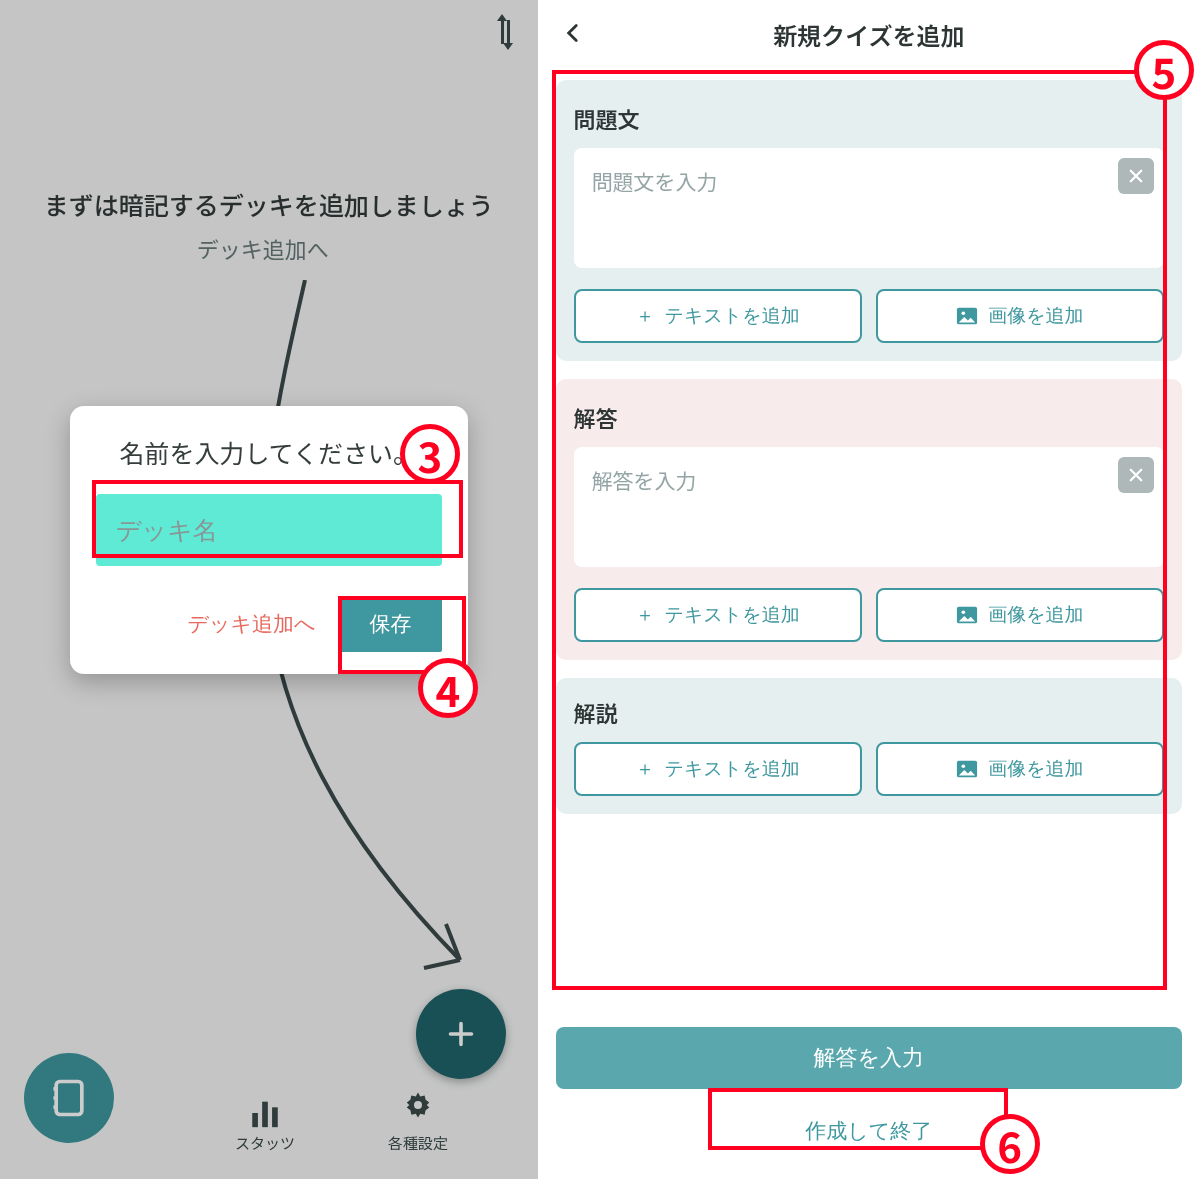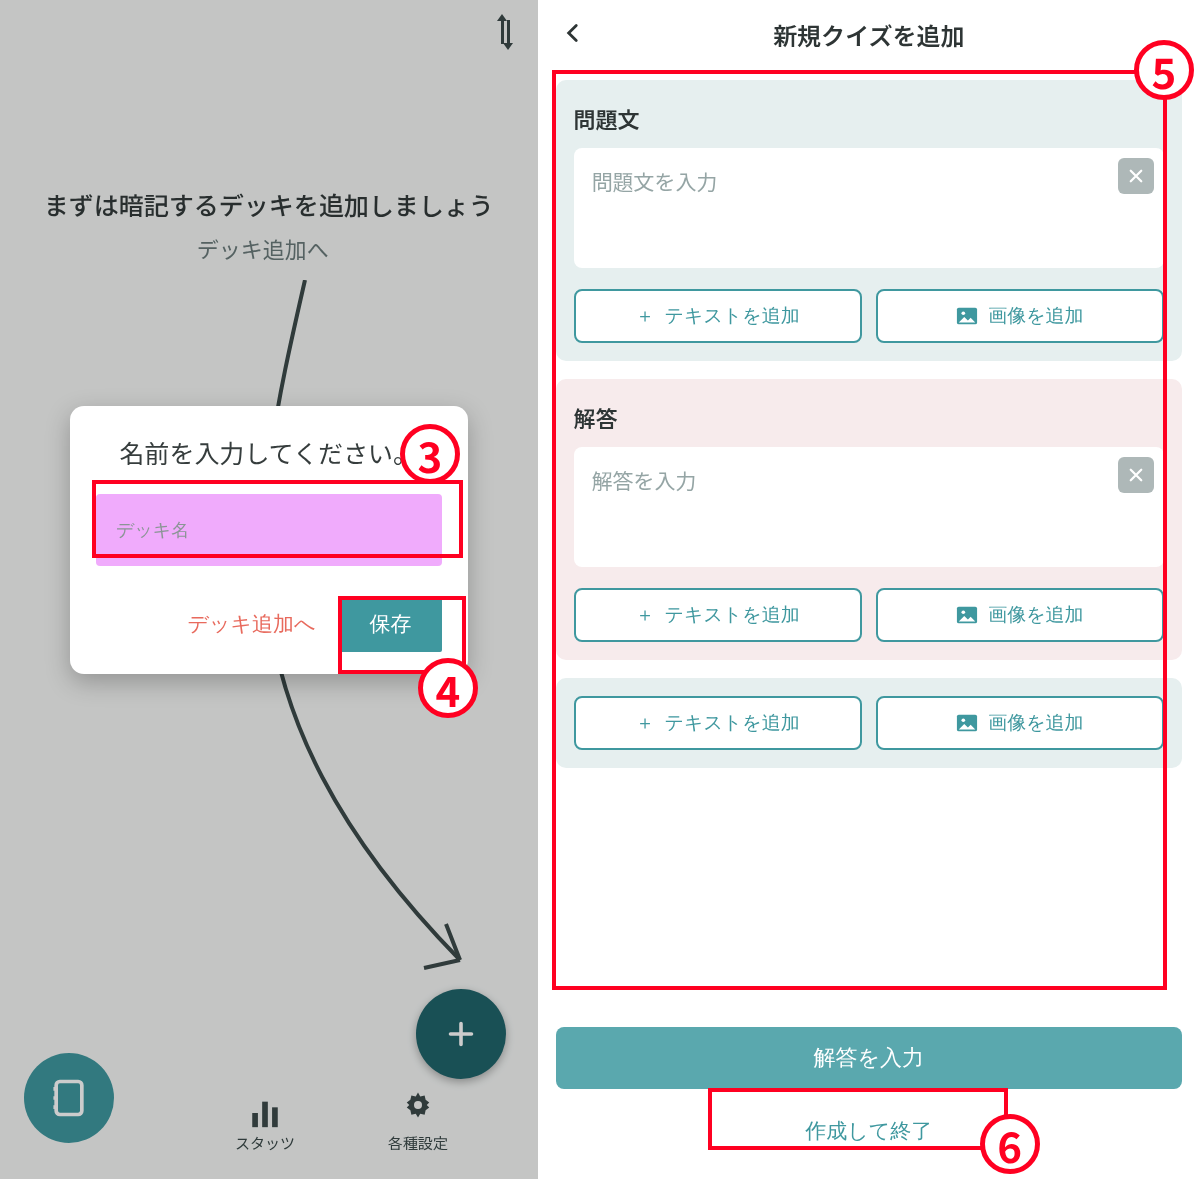--- a/index.html
+++ b/index.html
@@ -78,22 +78,22 @@
     position:absolute; top: 406px; left: 70px; right: 70px;
     background:#fff; border-radius: 14px;
     padding: 28px 26px 22px;
     box-shadow: 0 8px 24px rgba(0,0,0,.25);
     z-index: 30;
   }
   .dialog-title {
     text-align:center; font-size: 25px; color:#363d3d; margin-bottom: 24px;
   }
   .dialog-input {
-    width:100%; height: 72px; border:none; background:#f0abfc;
-    padding: 0 20px; font-size:18px; color:#555;
+    width:100%; height: 72px; border:none; background:#5eead4;
+    padding: 0 20px; font-size:25px; color:#555;
     border-radius:4px;
   }
   .dialog-input::placeholder { color:#8a9595; }
   .dialog-row {
     display:flex; justify-content:flex-end; align-items:center;
     margin-top: 30px; gap: 24px;
   }
   .btn-cancel { color:#e86a5d; font-size:21px; background:none; border:none; }
   .btn-save {
     background:#3f989f; color:#fff; border:none;
@@ -276,20 +276,21 @@
               <rect x="1" y="1" width="22" height="18" rx="2" fill="#3f989f"></rect>
               <circle cx="8" cy="7" r="2" fill="#fff"></circle>
               <path d="M3 17l6-6 4 4 3-3 5 5H3z" fill="#fff"></path>
             </svg>
           <span>画像を追加</span>
         </button>
       </div>
     </div>
 
     <div class="card e">
+      <div class="card-label">解説</div>
       <div class="mini-row">
         <button class="mini-btn">
           <span class="plus">＋</span>
           <span>テキストを追加</span>
         </button>
         <button class="mini-btn">
           <svg width="22" height="20" viewBox="0 0 24 20">
               <rect x="1" y="1" width="22" height="18" rx="2" fill="#3f989f"></rect>
               <circle cx="8" cy="7" r="2" fill="#fff"></circle>
               <path d="M3 17l6-6 4 4 3-3 5 5H3z" fill="#fff"></path>

